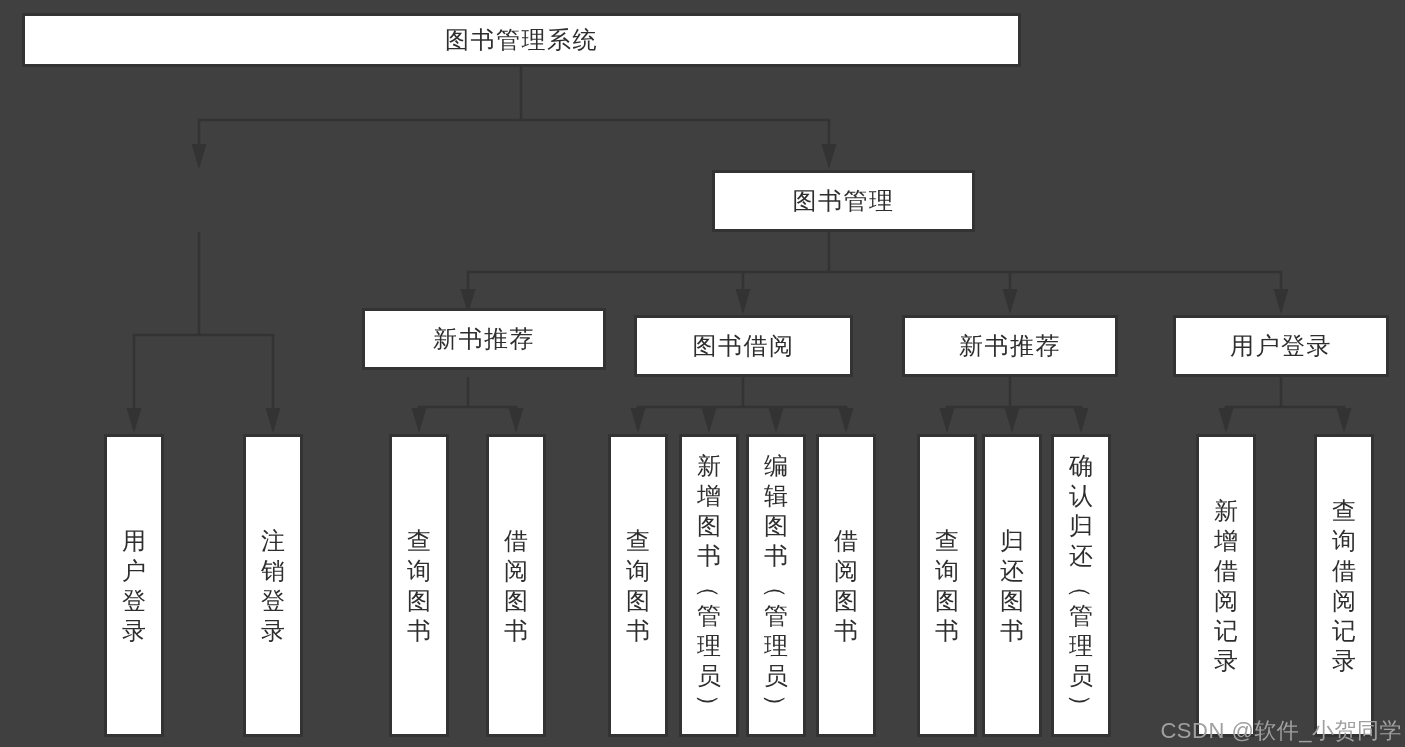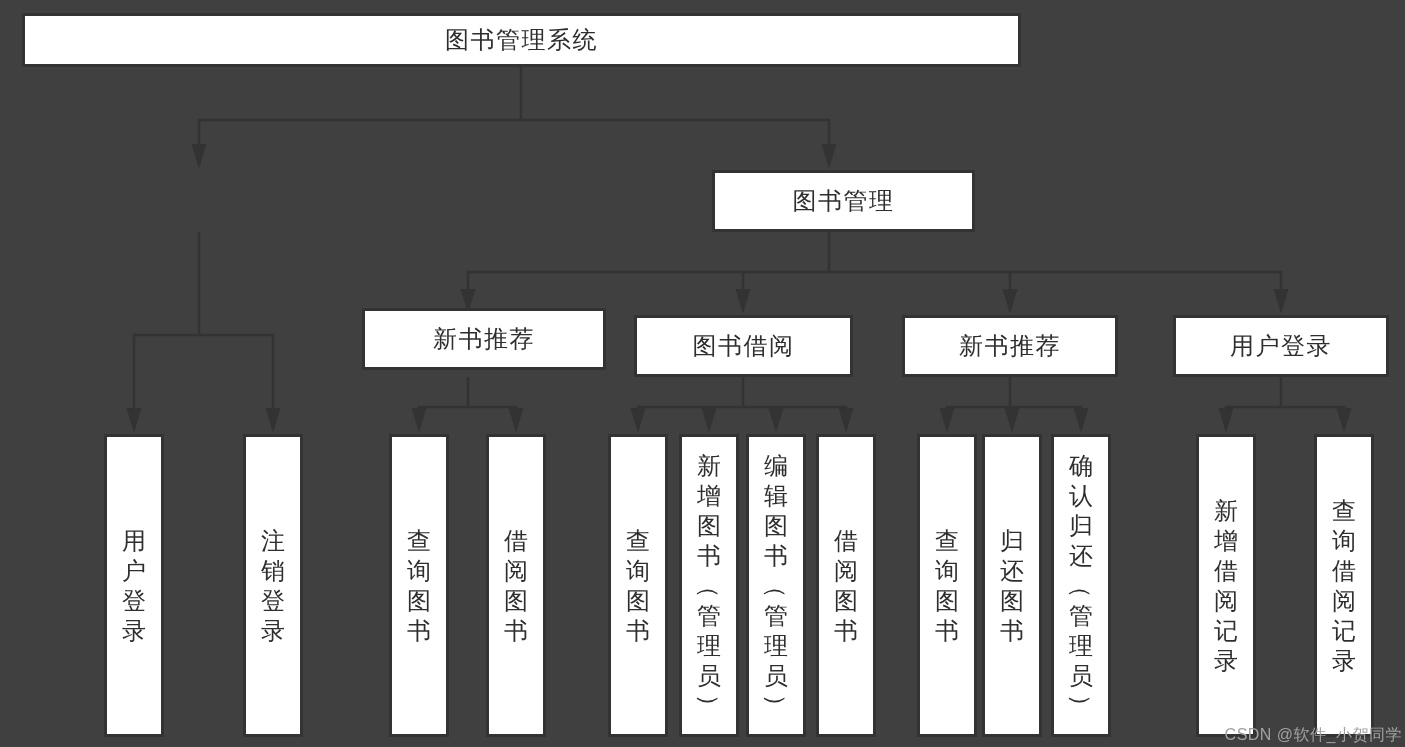--- a/index.html
+++ b/index.html
@@ -45,21 +45,21 @@
     line-height:1;
     color:#2e2e2e;
     display:block;
   }
   .vchar.rot { transform:rotate(90deg); }
   .watermark {
     position:absolute;
     right:3px;
     bottom:1px;
     z-index:3;
-    font-size:16px;
+    font-size:22px;
     color:#a0a0a0;
     letter-spacing:0.5px;
     white-space:nowrap;
   }
 </style>
 </head>
 <body>
 
 <div class="canvas">
 

